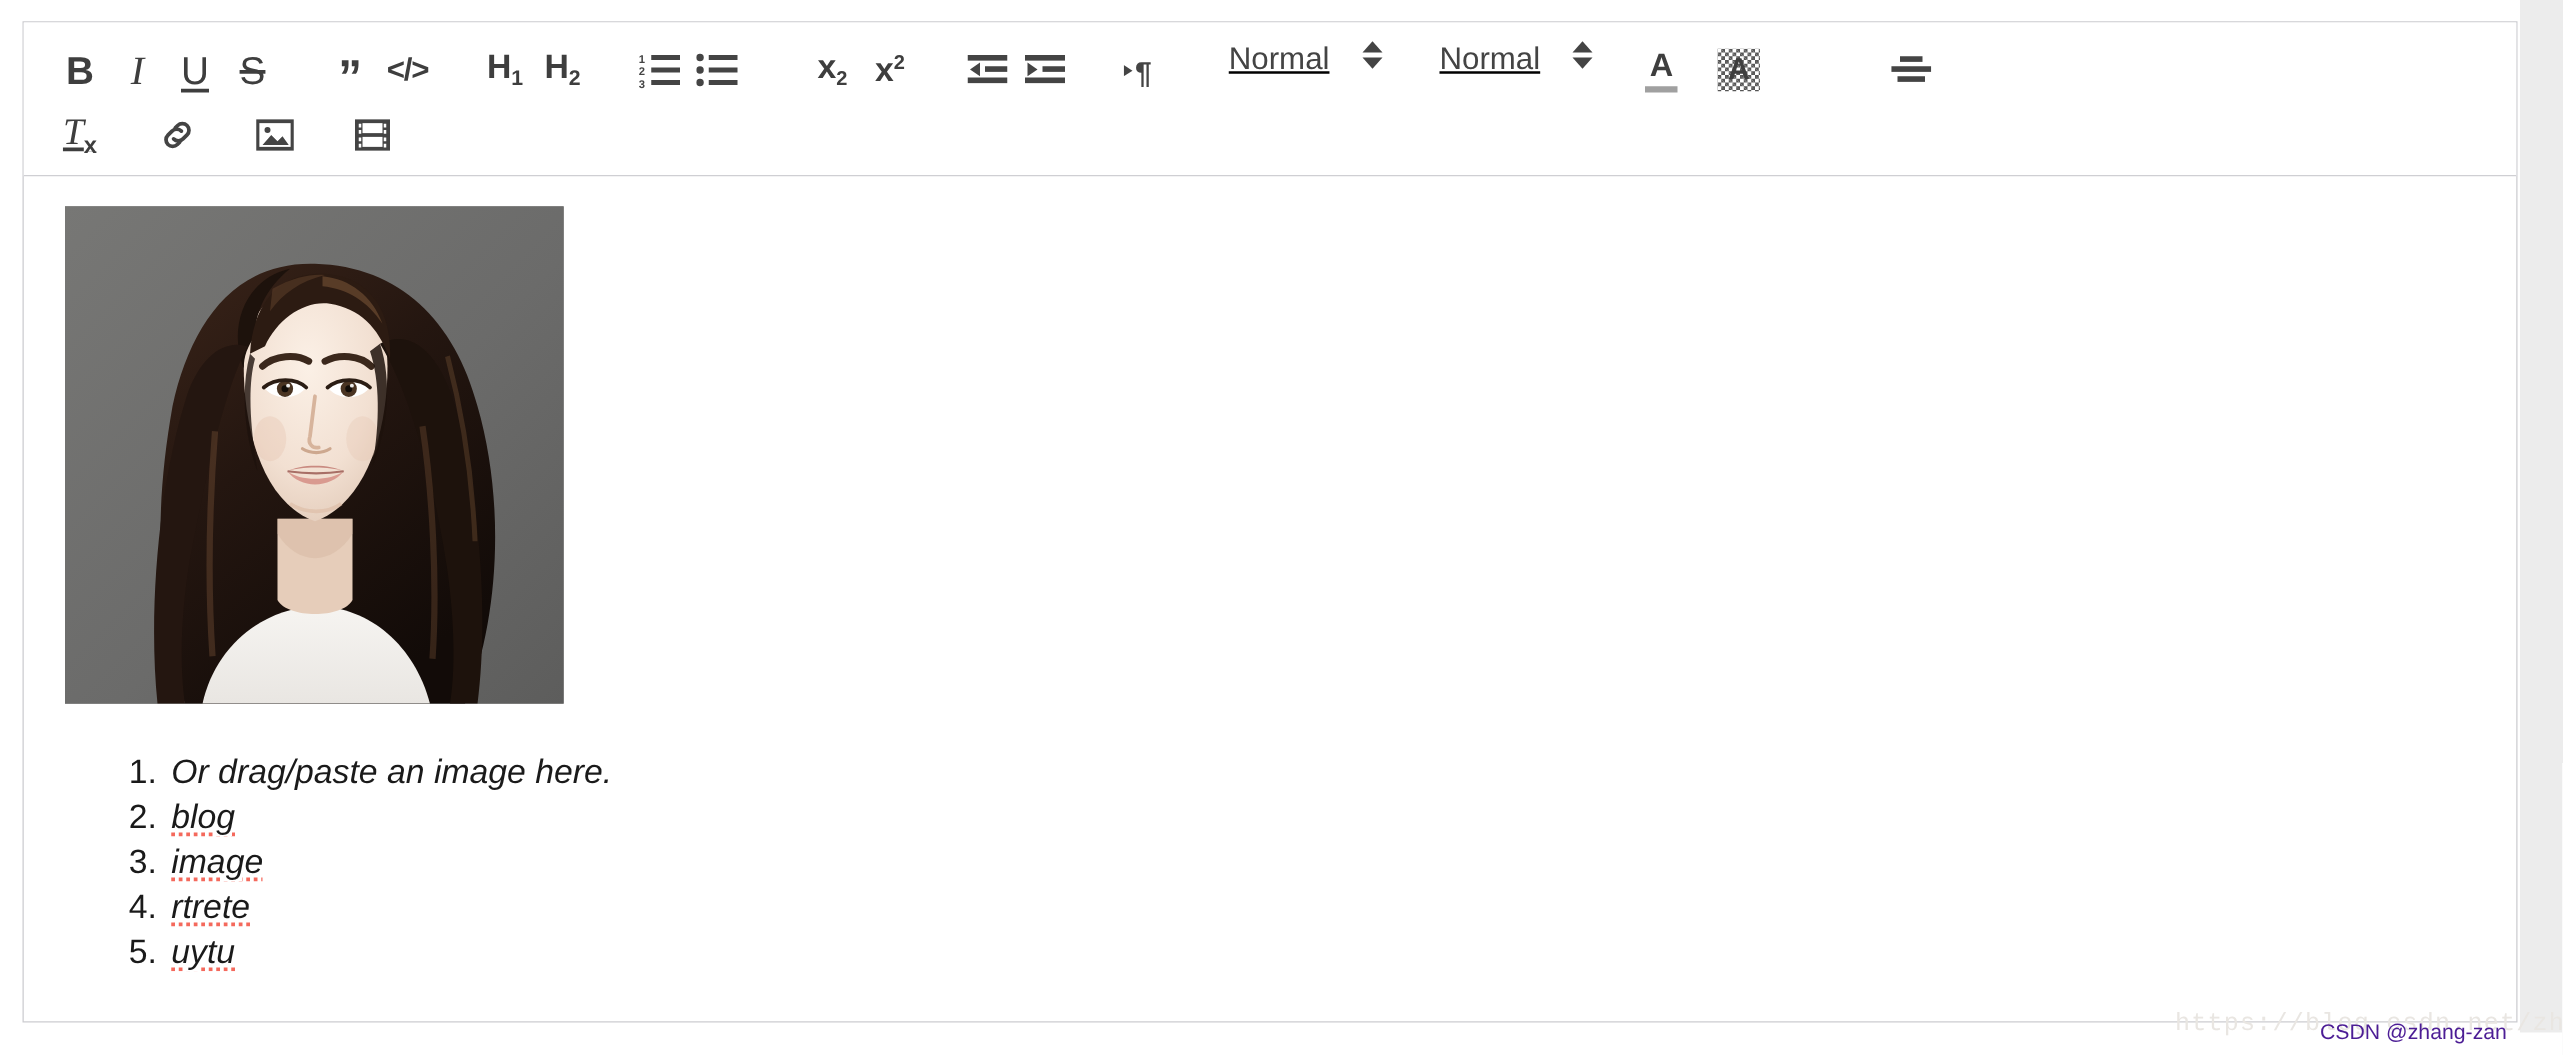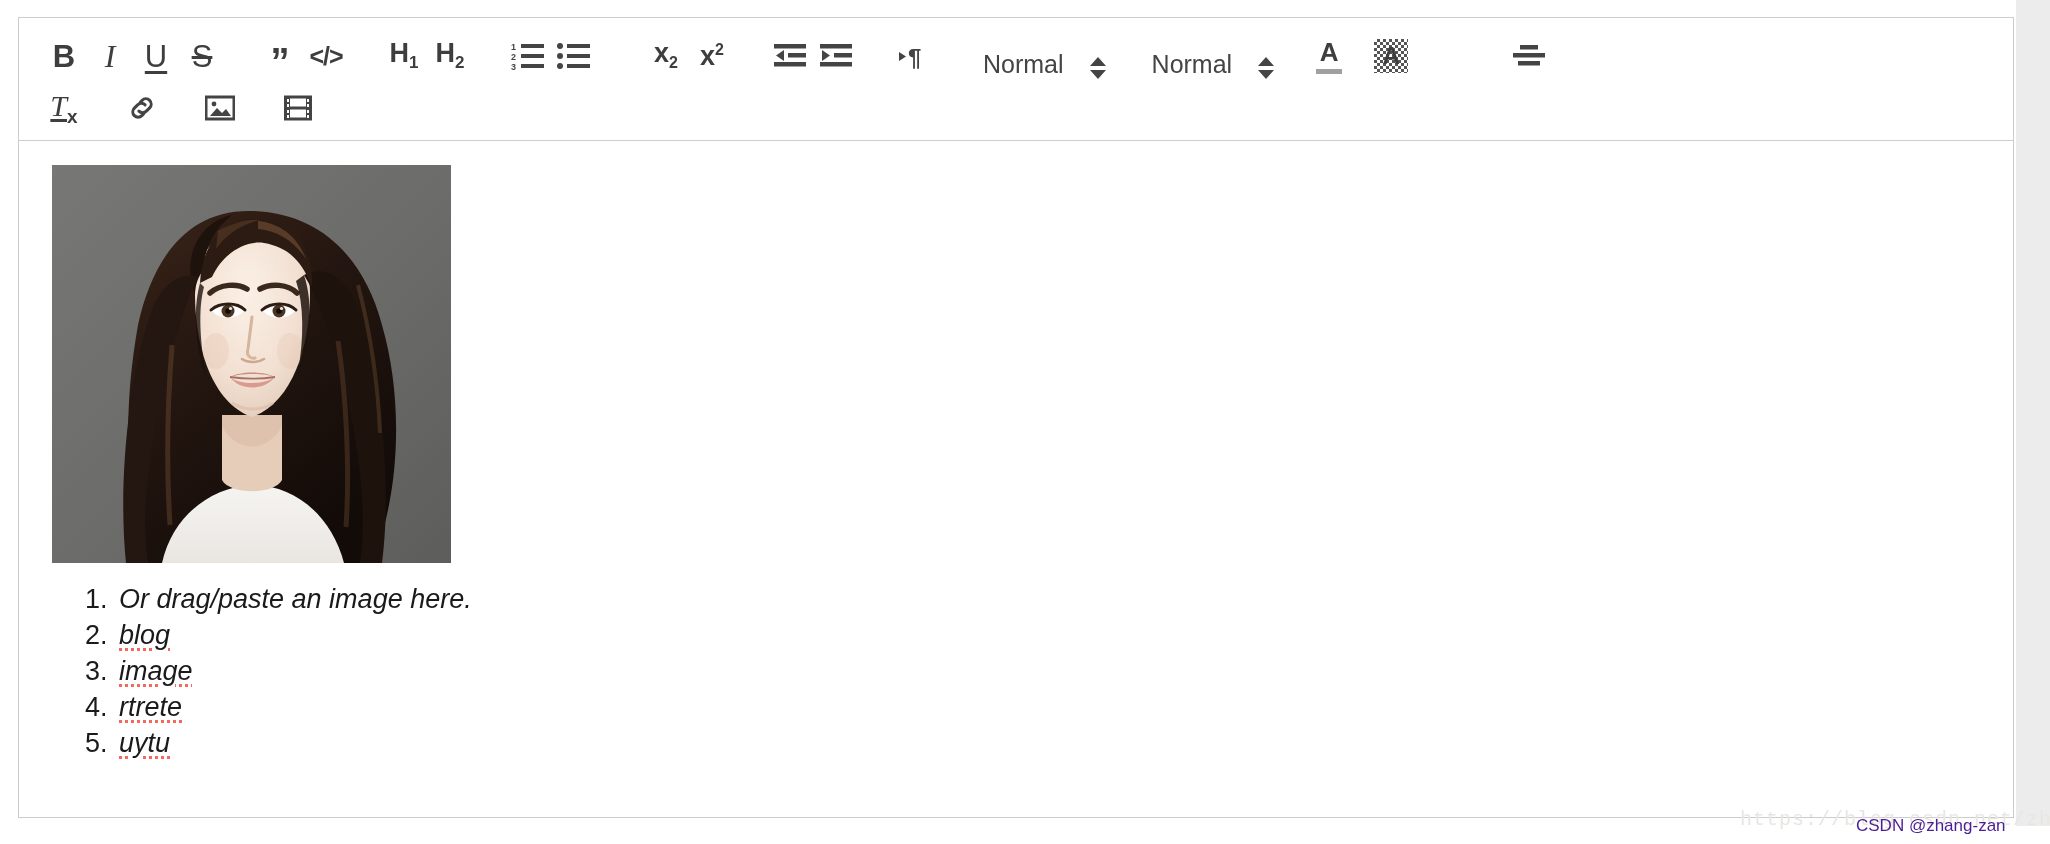--- a/index.html
+++ b/index.html
@@ -127,23 +127,24 @@
     font-weight: 700;
     font-family: "Liberation Sans", sans-serif;
     text-decoration: none;
   }
 
   svg { display: block; }
 
   
   .dd {
     display: flex;
-    align-items: flex-end;
+    align-items: flex-start;
     cursor: pointer;
     height: 46px;
+    text-decoration: underline;
   }
   .dd-label {
     font-size: 25px;
     color: #444444;
     white-space: nowrap;
     font-family: "Liberation Sans", sans-serif;
   }
   .dd-arrows {
     margin-left: 26px;
     display: flex;
@@ -219,21 +220,21 @@
     width: 399px;
     height: 398px;
     background: #6b6b6a;
     overflow: hidden;
   }
 
   .ol-list {
     position: absolute;
     left: 0;
     top: 440px;
-    margin: 0;
+    margin: 18px;
     padding-left: 96px;
     list-style: decimal;
     font-size: 27px;
     line-height: 36px;
     color: #1a1a1a;
   }
   .ol-list li {
     font-style: normal;
     padding-left: 4px;
   }

